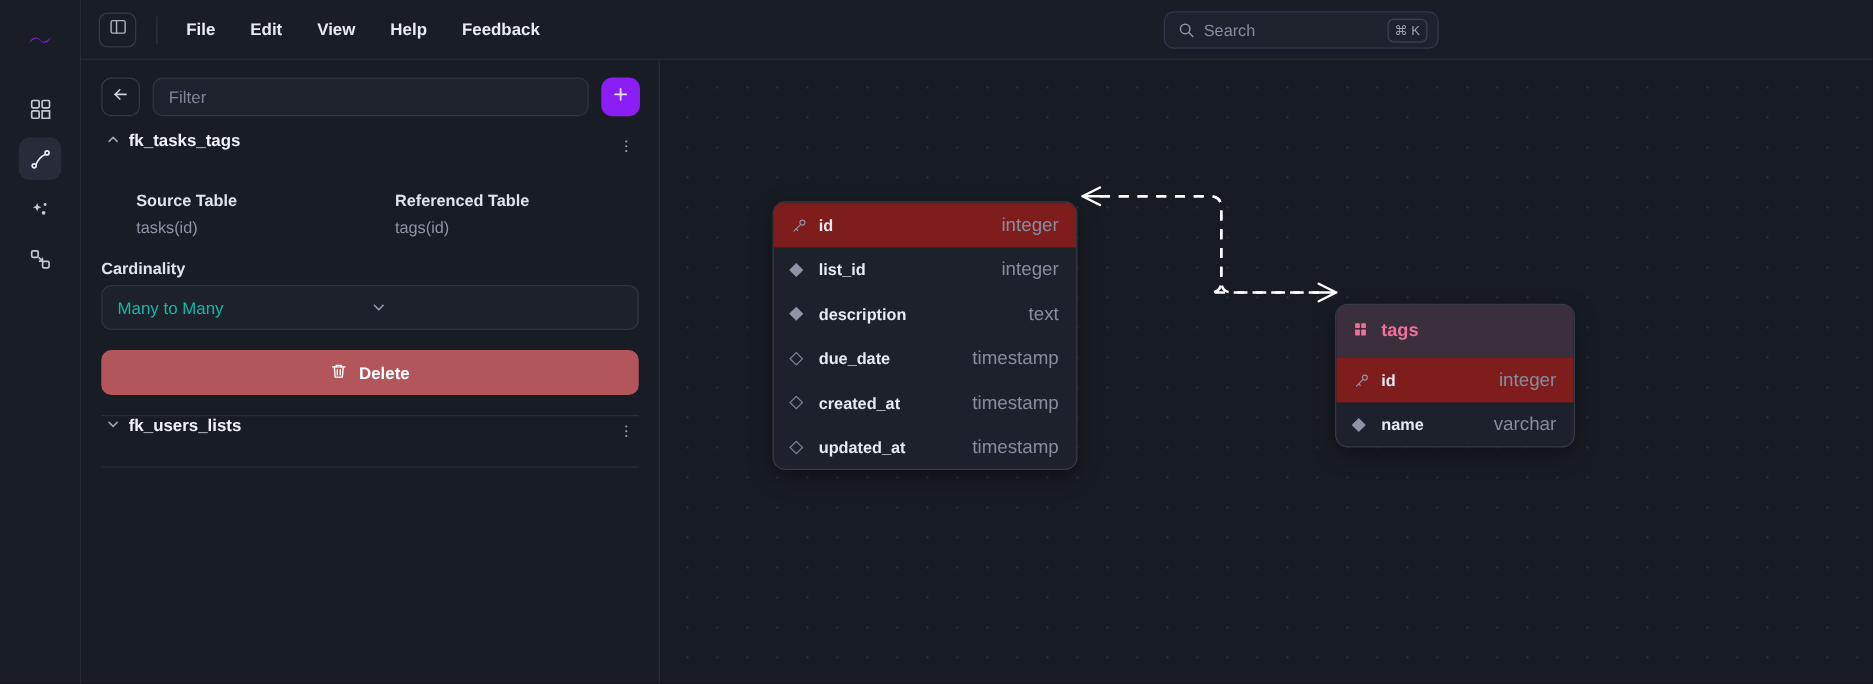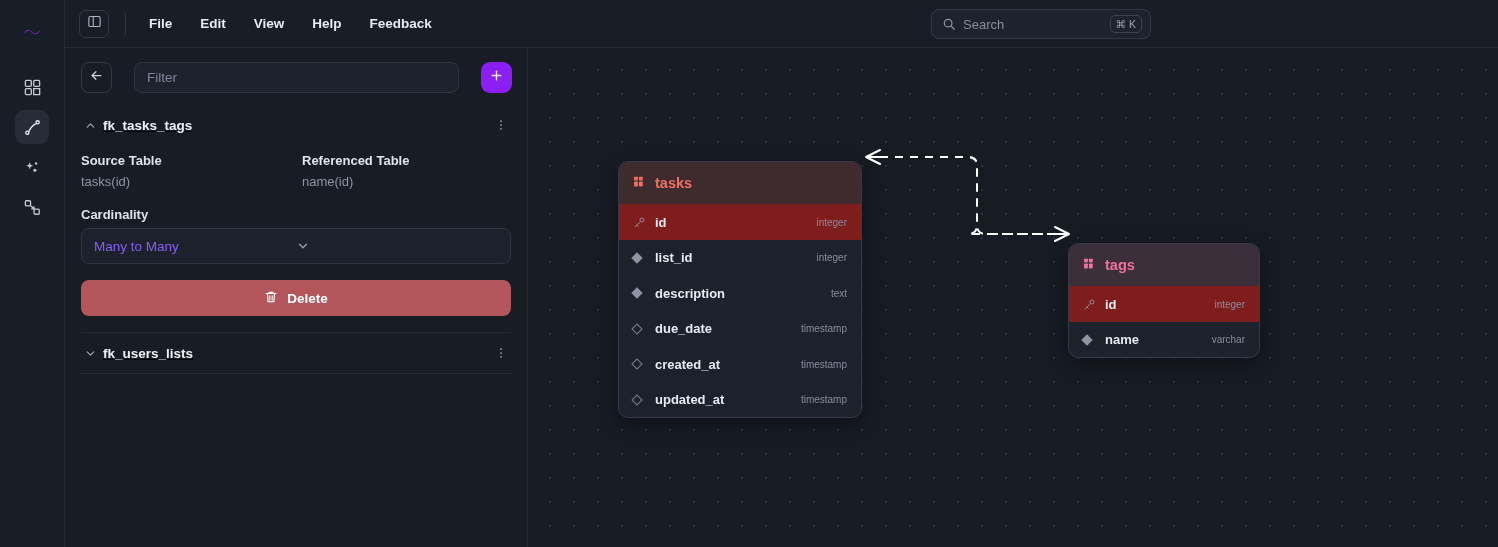--- a/index.html
+++ b/index.html
@@ -67,21 +67,21 @@
   
   .body { flex: 1; display: flex; min-height: 0; }
 
   
   .inspector {
     width: 463px; flex: 0 0 463px;
     background: #181c25;
     border-right: 1px solid #252a35;
     display: flex; flex-direction: column;
   }
-  .filter-row { display: flex; align-items: center; gap: 22px; padding: 14px 15px 12px 16px; justify-content: center; }
+  .filter-row { display: flex; align-items: center; gap: 10px; padding: 14px 15px 12px 16px; justify-content: center; }
   .back-btn {
     width: 31px; height: 31px; flex: 0 0 31px;
     border: 1px solid #333a47; border-radius: 8px;
     display: flex; align-items: center; justify-content: center;
     color: #ccd1dd; cursor: pointer; background: transparent;
   }
   .filter-input {
     flex: 1; height: 31px; background: #1e222c;
     border: 1px solid #2f3542; border-radius: 8px;
     padding: 0 12px; font-size: 13.5px; color: #e4e8f0;
@@ -90,36 +90,36 @@
   .filter-input::placeholder { color: #7d859a; }
   .add-btn {
     width: 31px; height: 31px; flex: 0 0 31px;
     background: #8b1ef5; border: none; border-radius: 9px;
     display: flex; align-items: center; justify-content: center;
     color: #f0e6ff; cursor: pointer;
   }
 
   .section { padding: 0 16px; }
   .section-head {
-    display: flex; align-items: center; height: 40px; cursor: pointer; text-decoration: underline;
+    display: flex; align-items: flex-start; height: 40px; cursor: pointer;
   }
   .chev { width: 18px; display: flex; align-items: center; justify-content: center; color: #9aa2b5; margin-right: 4px; }
   .section-title { font-size: 13.5px; font-weight: bold; color: #eef1f7; flex: 1; }
   .dots { color: #9aa2b5; cursor: pointer; display: flex; align-items: center; justify-content: center; width: 20px; height: 24px; }
 
   .section-body { padding: 8px 0 16px 0; }
-  .grid2 { display: flex; gap: 12px; margin-bottom: 18px; }
+  .grid2 { display: flex; gap: 12px; margin-bottom: 18px; margin-left: 28px; }
   .grid2 > div { flex: 1; }
   .fld-label { font-size: 13px; font-weight: bold; color: #dfe3ec; margin-bottom: 6px; }
   .fld-value { font-size: 13px; color: #8d94a6; }
   .select {
     height: 36px; background: #1d212b; border: 1px solid #2f3643; border-radius: 8px;
     display: flex; align-items: center; padding: 0 12px; cursor: pointer; margin-bottom: 16px;
   }
-  .select span { flex: 1; font-size: 13.5px; color: #8b5cf6; }
+  .select span { flex: 1; font-size: 13.5px; color: #14b8a6; }
   .select .chev2 { color: #99a0b2; display: flex; }
   .delete-btn {
     height: 36px; background: #b2565b; border: none; border-radius: 8px;
     display: flex; align-items: center; justify-content: center; gap: 9px;
     color: #ffffff; font-size: 13.5px; font-weight: bold; cursor: pointer; width: 100%;
     font-family: "Liberation Sans", sans-serif;
   }
   .divider { height: 1px; background: #272d39; margin: 0 16px; }
 
   
@@ -143,21 +143,21 @@
   .node.tasks .node-head { background: #3e2b2e; color: #f2705e; }
   .node.tags { left: 540px; top: 195px; width: 192px; }
   .node.tags .node-head { background: #3b2f3b; color: #f0719b; }
   .row {
     height: 35.5px; display: flex; align-items: center; padding: 0 14px;
     font-size: 13px; border-top: 1px solid #23283300;
   }
   .row.pk { background: #7f1d1d; }
   .row .ficon { width: 17px; display: flex; align-items: center; color: #8d94a6; margin-right: 5px; }
   .row .fname { flex: 1; color: #e6eaf2; font-weight: bold; font-size: 13px; }
-  .row .ftype { color: #868d9f; font-size: 10px; }
+  .row .ftype { color: #868d9f; font-size: 15px; }
   .dia { width: 8px; height: 8px; transform: rotate(45deg); }
   .dia.solid { background: #8d94a6; }
   .dia.hollow { border: 1.3px solid #798092; }
 
   .edge { position: absolute; left: 0; top: 0; pointer-events: none; }
 </style>
 </head>
 <body>
 
 <div class="app">
@@ -286,21 +286,21 @@
           </div>
 
           <div class="section-body">
             <div class="grid2">
               <div>
                 <div class="fld-label">Source Table</div>
                 <div class="fld-value">tasks(id)</div>
               </div>
               <div>
                 <div class="fld-label">Referenced Table</div>
-                <div class="fld-value">name(id)</div>
+                <div class="fld-value">tags(id)</div>
               </div>
             </div>
 
             <div class="fld-label">Cardinality</div>
             <div class="select">
               <span>Many to Many</span>
               <span class="chev2">
                 <svg width="14" height="14" viewBox="0 0 24 24" fill="none" stroke="#99a0b2" stroke-width="2.1" stroke-linecap="round" stroke-linejoin="round">
                   <path d="M6 9l6 6 6-6"></path>
                 </svg>
@@ -349,31 +349,20 @@
         <svg class="edge" width="970" height="547">
           <path d="M352 109 L440 109 Q449 109 449 118 L449 177 Q449 186 440 186 L527 186" stroke="#ffffff" stroke-width="2" fill="none" stroke-dasharray="8 7"></path>
           <path d="M352 109 L440 109 Q449 109 449 118 L449 177 Q449 186 458 186 L527 186" stroke="#ffffff" stroke-width="2" fill="none" stroke-dasharray="8 7"></path>
 
           <path d="M338 109 L352 102 M338 109 L352 116 M338 109 L352 109" stroke="#ffffff" stroke-width="2" fill="none" stroke-linecap="round"></path>
 
           <path d="M541 186 L527 179 M541 186 L527 193 M541 186 L527 186" stroke="#ffffff" stroke-width="2" fill="none" stroke-linecap="round"></path>
         </svg>
 
         <div class="node tasks">
-          <div class="node-head">
-            <span>
-              <svg width="13" height="13" viewBox="0 0 24 24" fill="#f2705e">
-                <rect x="2" y="3" width="7" height="7" rx="1.2"></rect>
-                <rect x="11" y="3" width="7" height="7" rx="1.2"></rect>
-                <rect x="2" y="12" width="7" height="9" rx="1.2"></rect>
-                <rect x="11" y="12" width="7" height="9" rx="1.2"></rect>
-              </svg>
-            </span>
-            <span>tasks</span>
-          </div>
 
           <div class="row pk">
             <span class="ficon">
               <svg width="13" height="13" viewBox="0 0 24 24" fill="none" stroke="#8d94a6" stroke-width="1.7">
                 <circle cx="16.5" cy="7.5" r="3.7"></circle>
                   <path d="M13.9 10.1L4 20v0" stroke-linecap="round"></path>
                 <path d="M7.2 16.8l2.4 2.4" stroke-linecap="round"></path>
               </svg>
             </span>
             <span class="fname">id</span>

